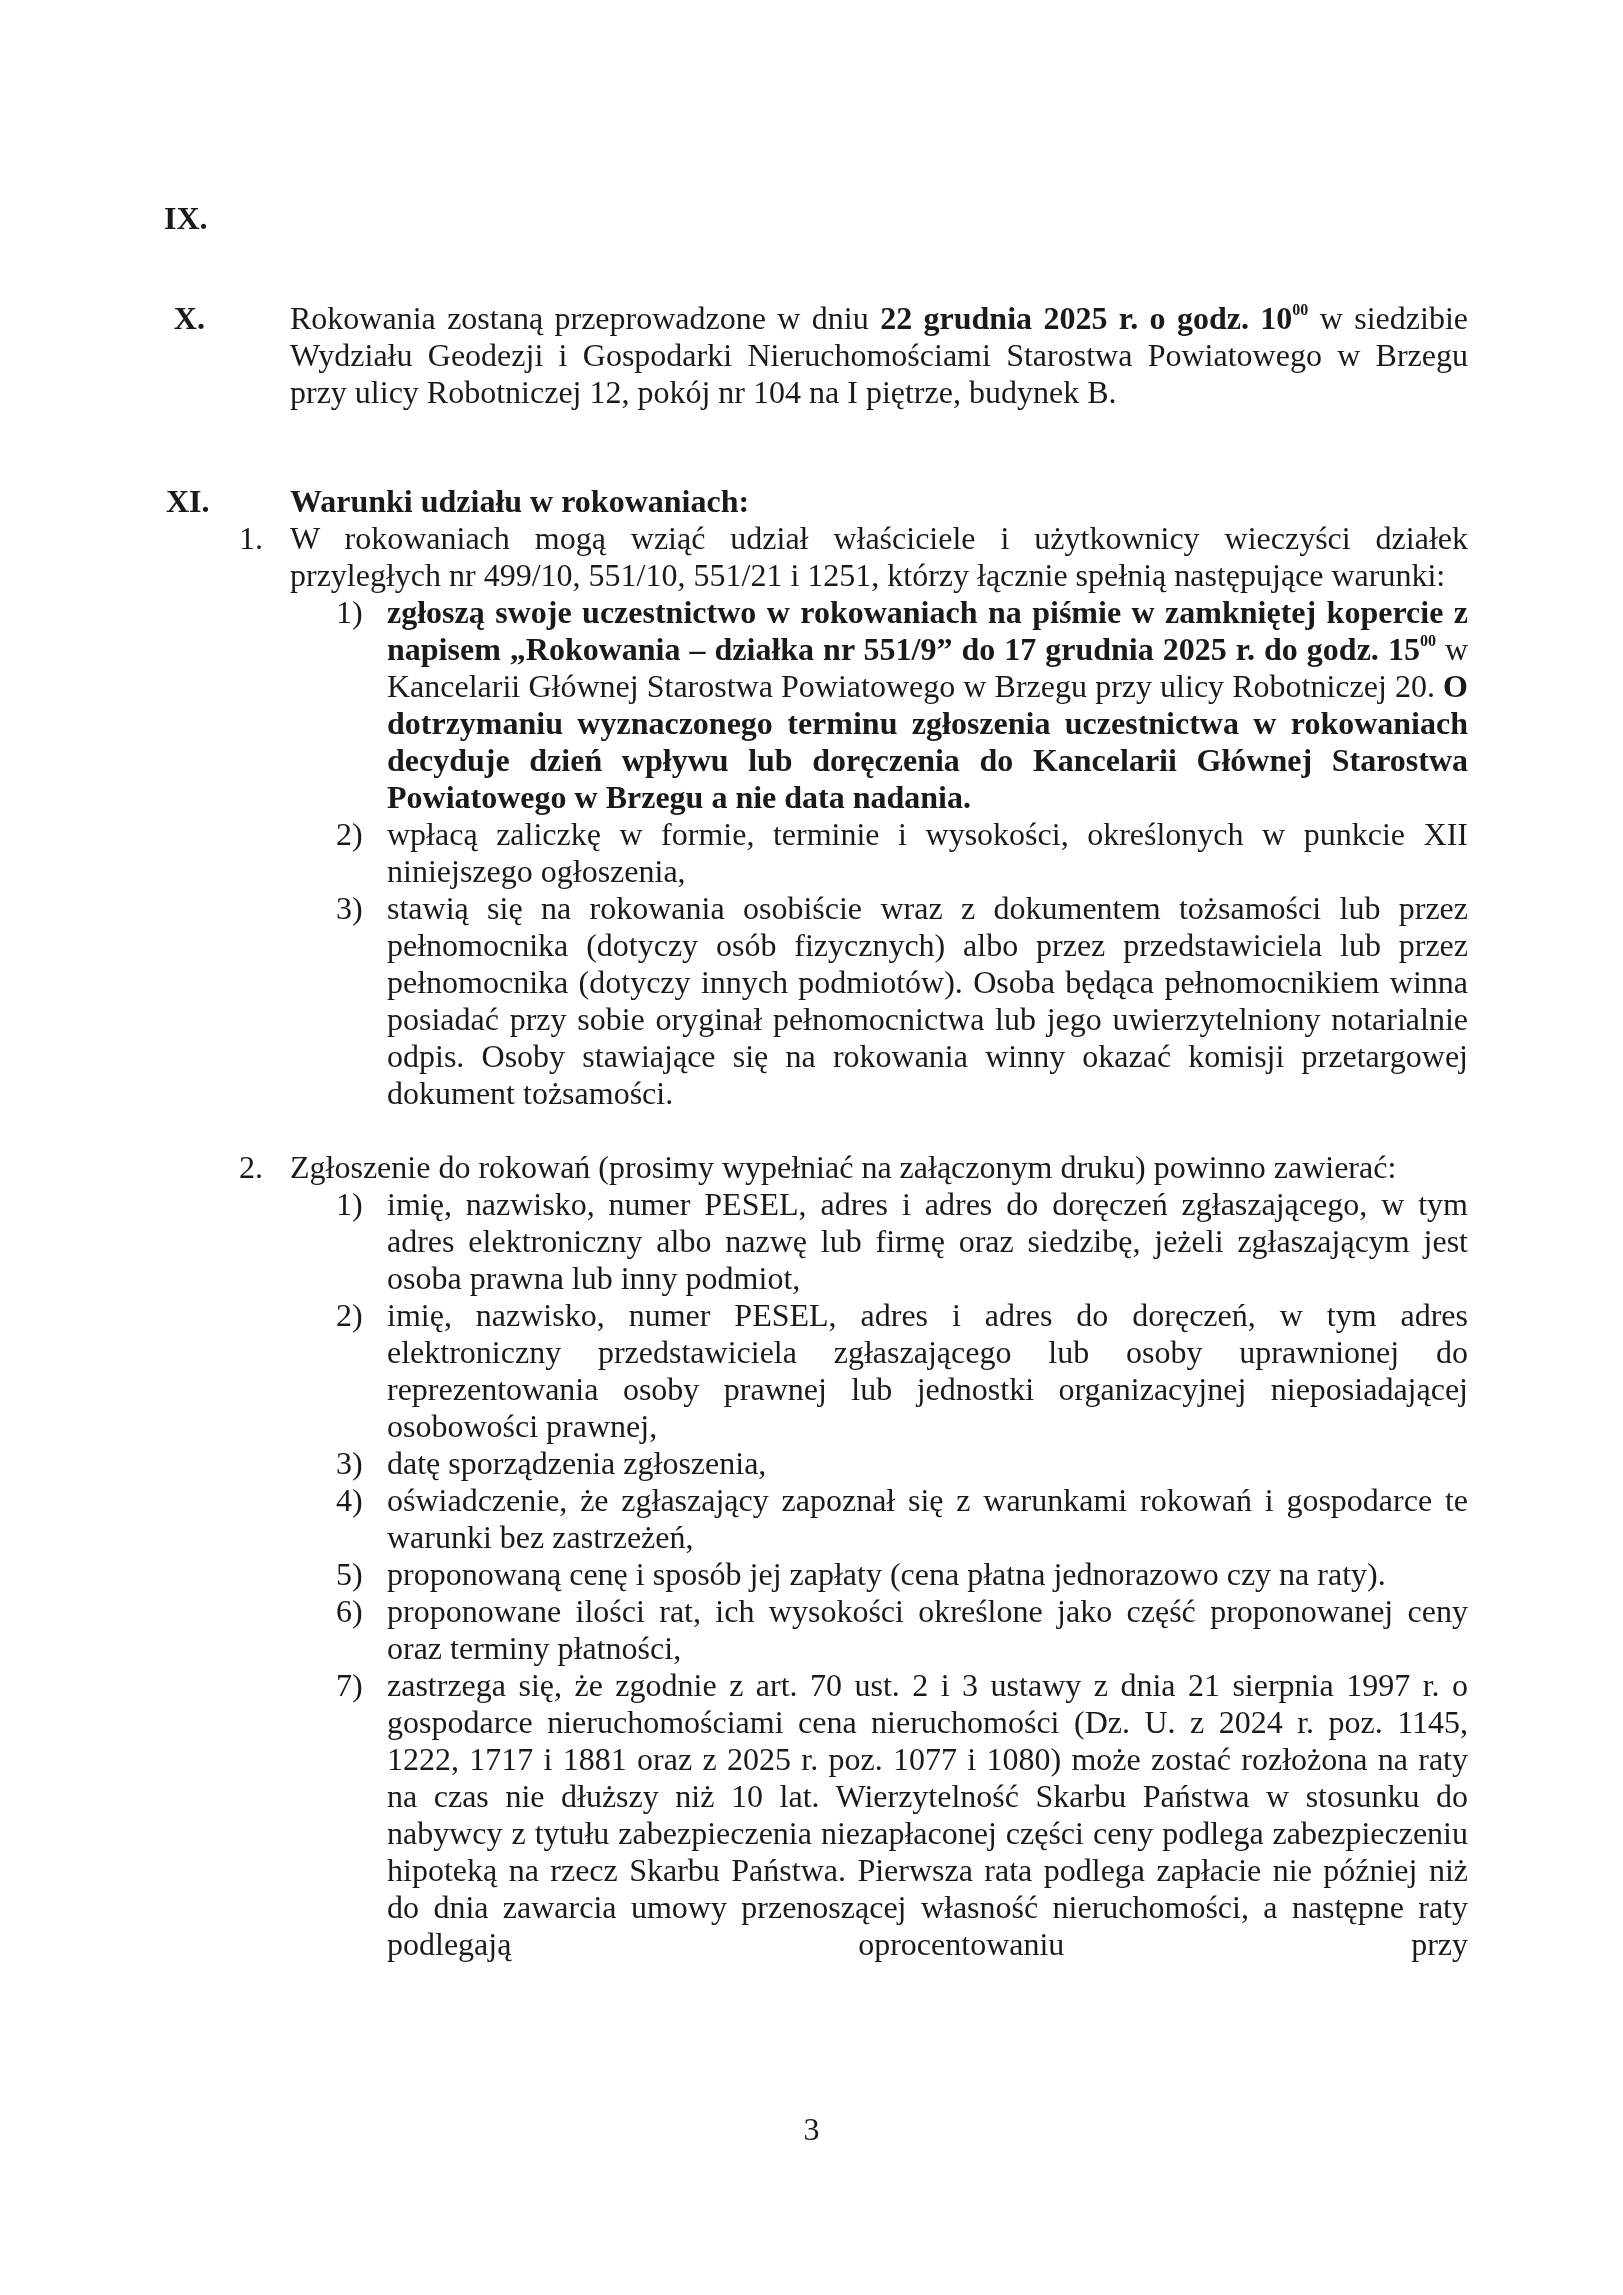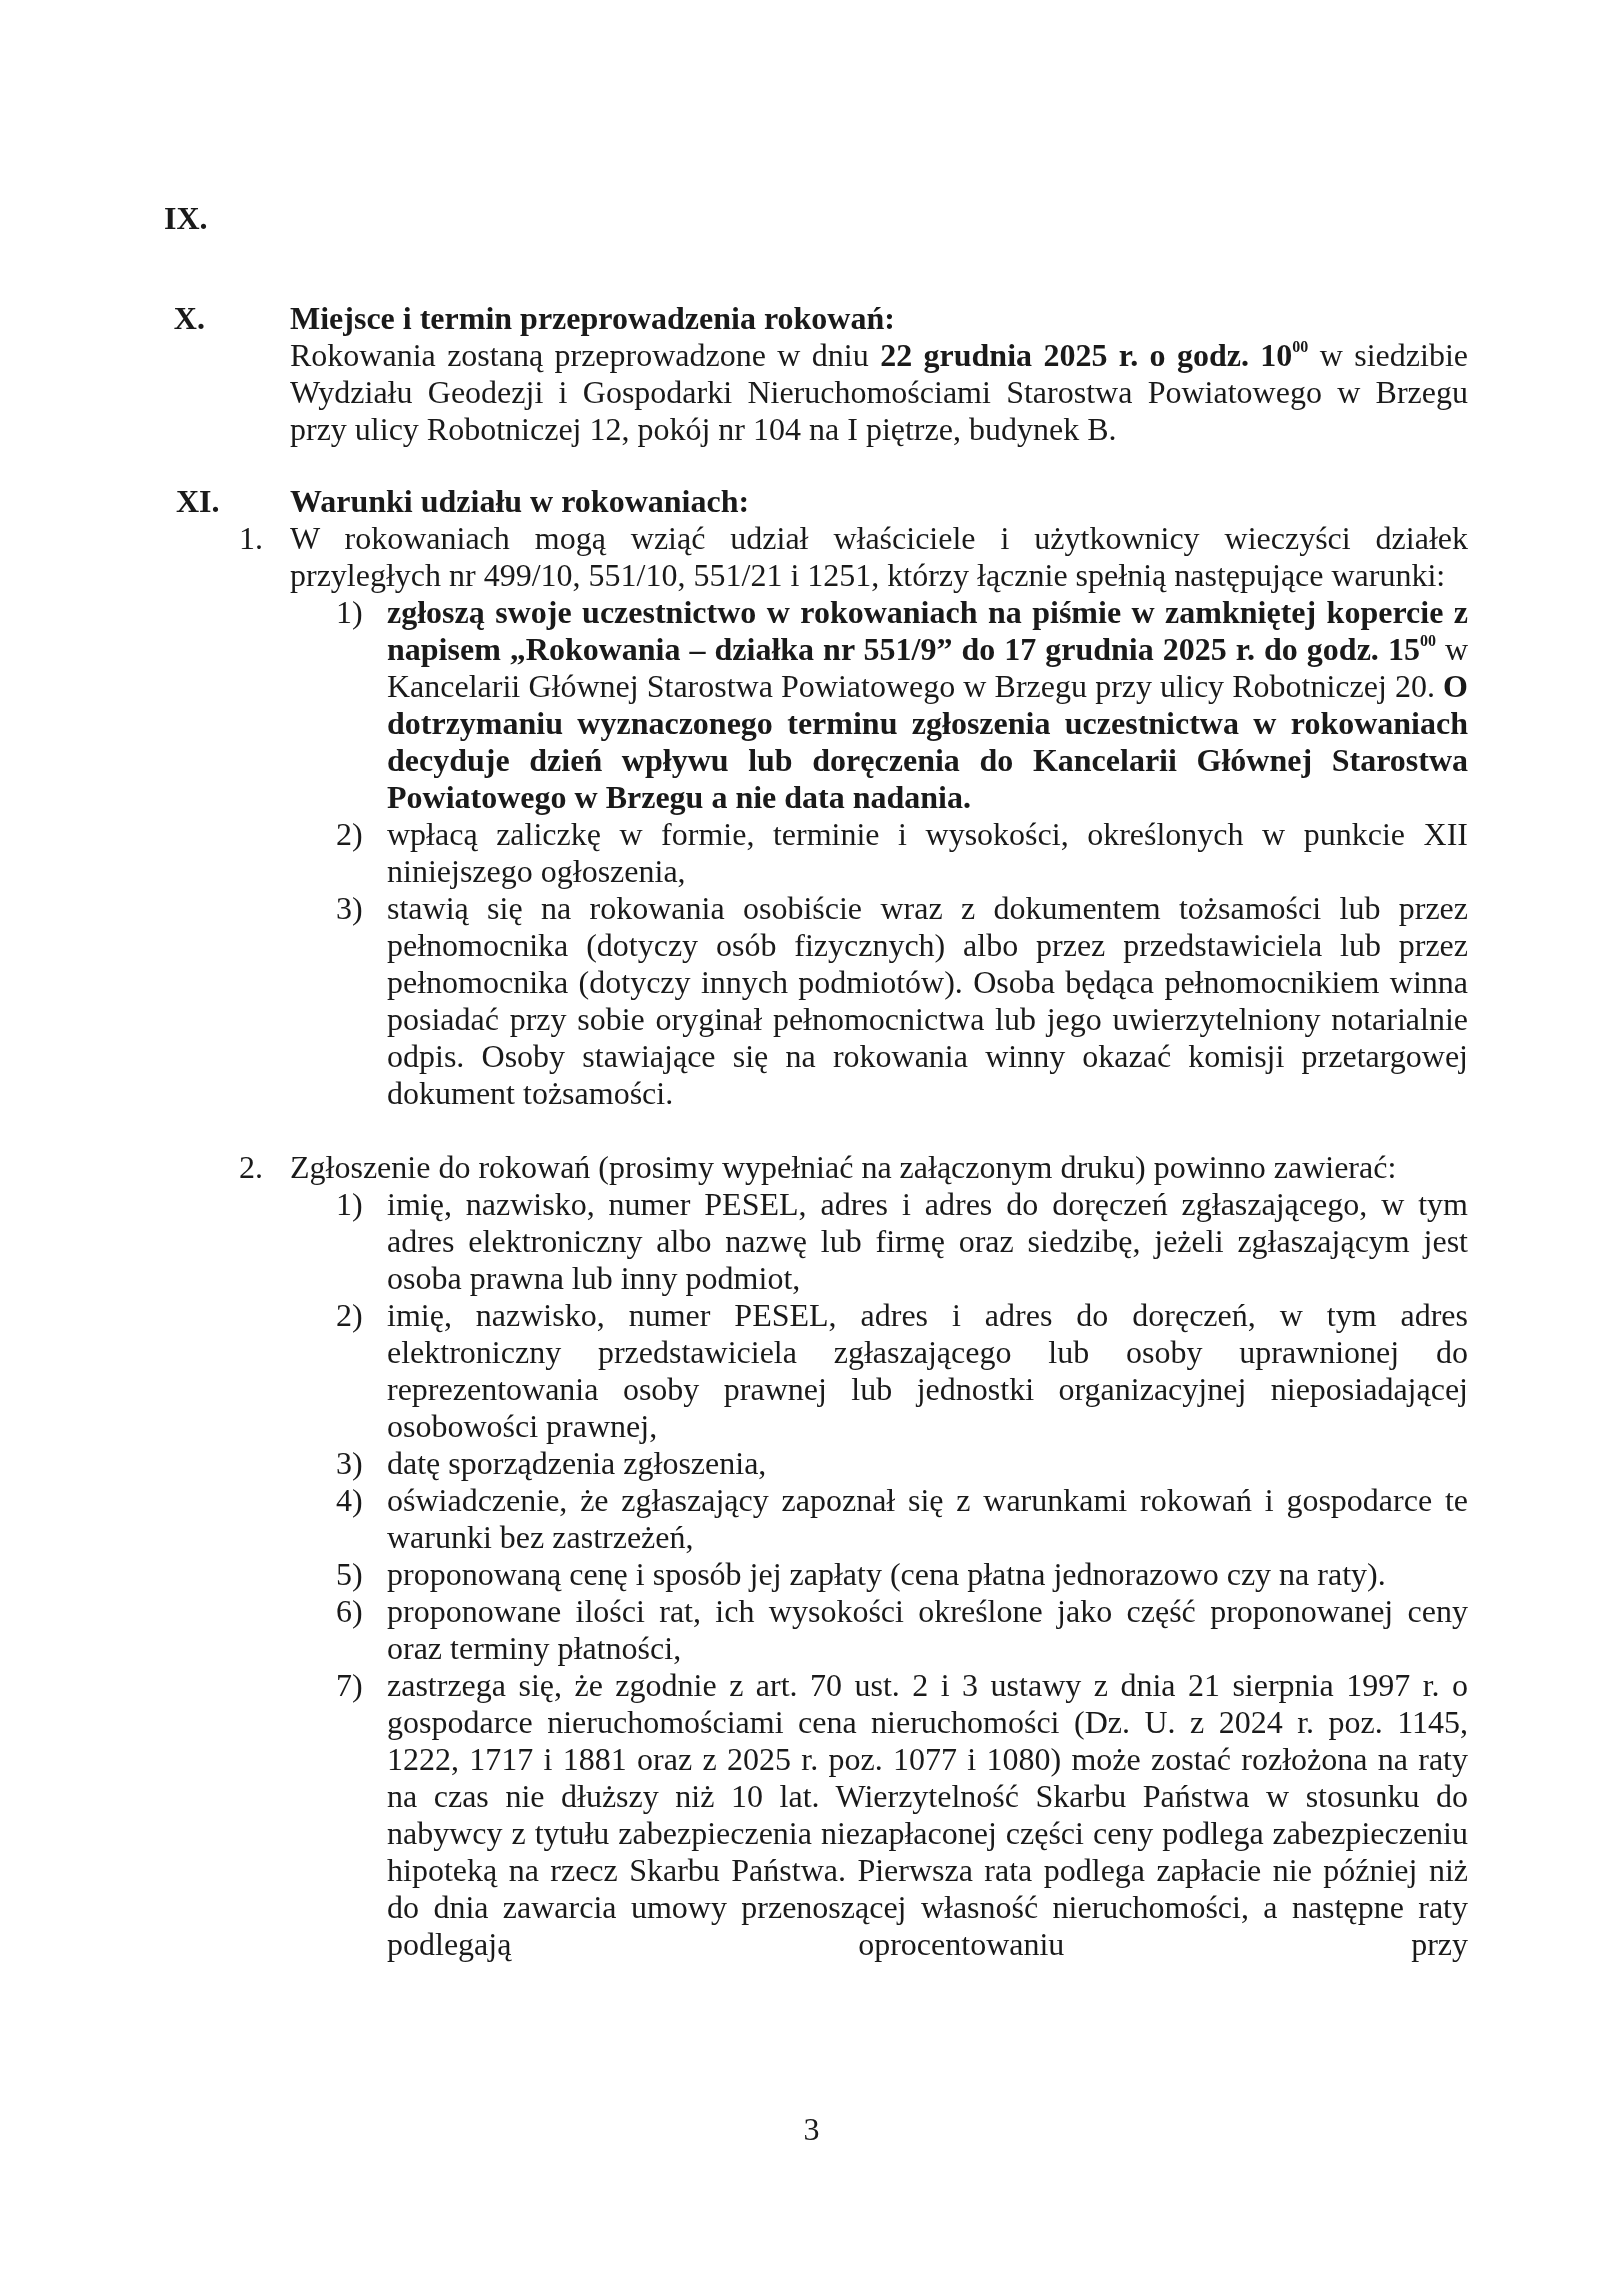--- a/index.html
+++ b/index.html
@@ -30,27 +30,26 @@
 
 <div class="page">
 
   <div class="sec" style="top:200px;">
     <div class="sec-num left" style="left:0;">IX.</div>
   </div>
 
   <div class="sec" style="top:300px;">
     <div class="sec-num left" style="left:9.8px;">X.</div>
     <div class="sec-body">
-      <div class="heading">Miejsce i termin przeprowadzenia rokowań:</div>
       <div class="just"><span>Rokowania zostaną przeprowadzone w dniu </span><span class="b">22 grudnia 2025 r. o godz. 10</span><sup class="b">00</sup><span> w siedzibie Wydziału Geodezji i Gospodarki Nieruchomościami Starostwa Powiatowego w Brzegu przy ulicy Robotniczej 12, pokój nr 104 na I piętrze, budynek B.</span></div>
     </div>
   </div>
 
   <div class="sec" style="top:483px;">
-    <div class="sec-num left" style="left:12px;">XI.</div>
+    <div class="sec-num left" style="left:2px;">XI.</div>
     <div class="sec-body">
       <div class="heading">Warunki udziału w rokowaniach:</div>
 
       <div class="lvl1 item">
         <span class="item-num">1.</span>
         <div class="just">W rokowaniach mogą wziąć udział właściciele i użytkownicy wieczyści działek przyległych nr 499/10, 551/10, 551/21 i 1251, którzy łącznie spełnią następujące warunki:</div>
 
         <div class="lvl2 item">
           <span class="item-num">1)</span>
           <div class="just"><span class="b">zgłoszą swoje uczestnictwo w rokowaniach na piśmie w zamkniętej kopercie z napisem „Rokowania – działka nr 551/9” do 17 grudnia 2025 r. do godz. 15</span><sup class="b">00</sup><span> w Kancelarii Głównej Starostwa Powiatowego w Brzegu przy ulicy Robotniczej 20. </span><span class="b">O dotrzymaniu wyznaczonego terminu zgłoszenia uczestnictwa w rokowaniach decyduje dzień wpływu lub doręczenia do Kancelarii Głównej Starostwa Powiatowego w Brzegu a nie data nadania.</span></div>

